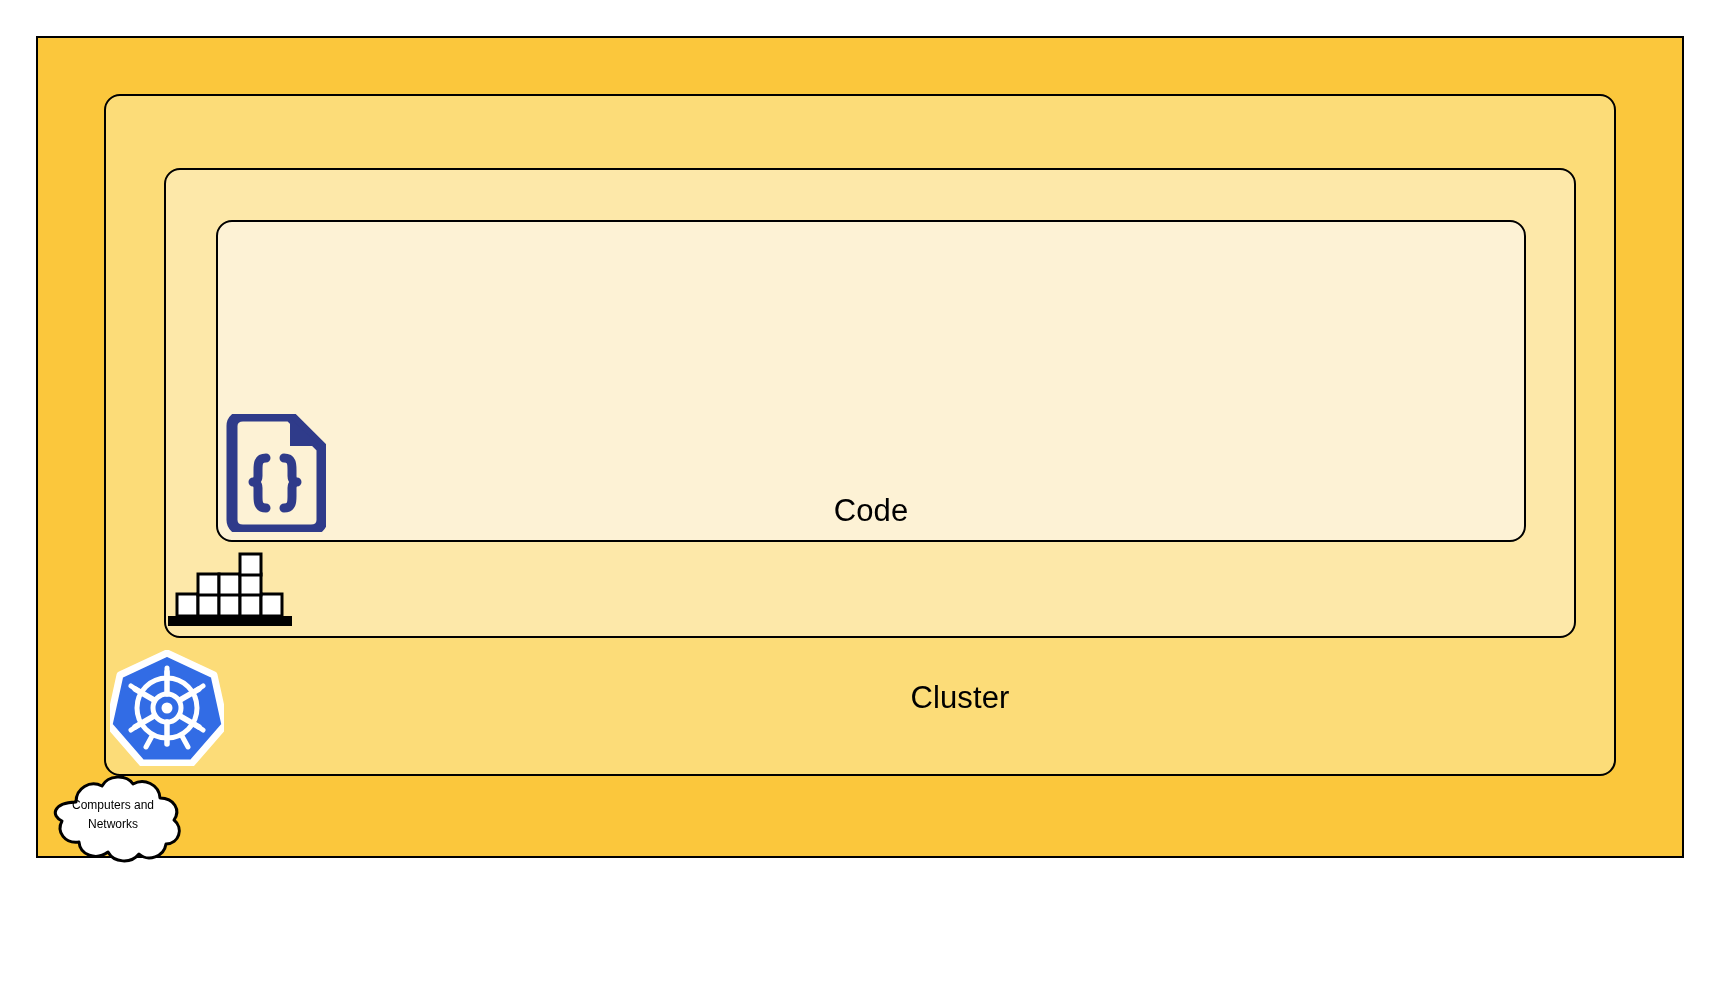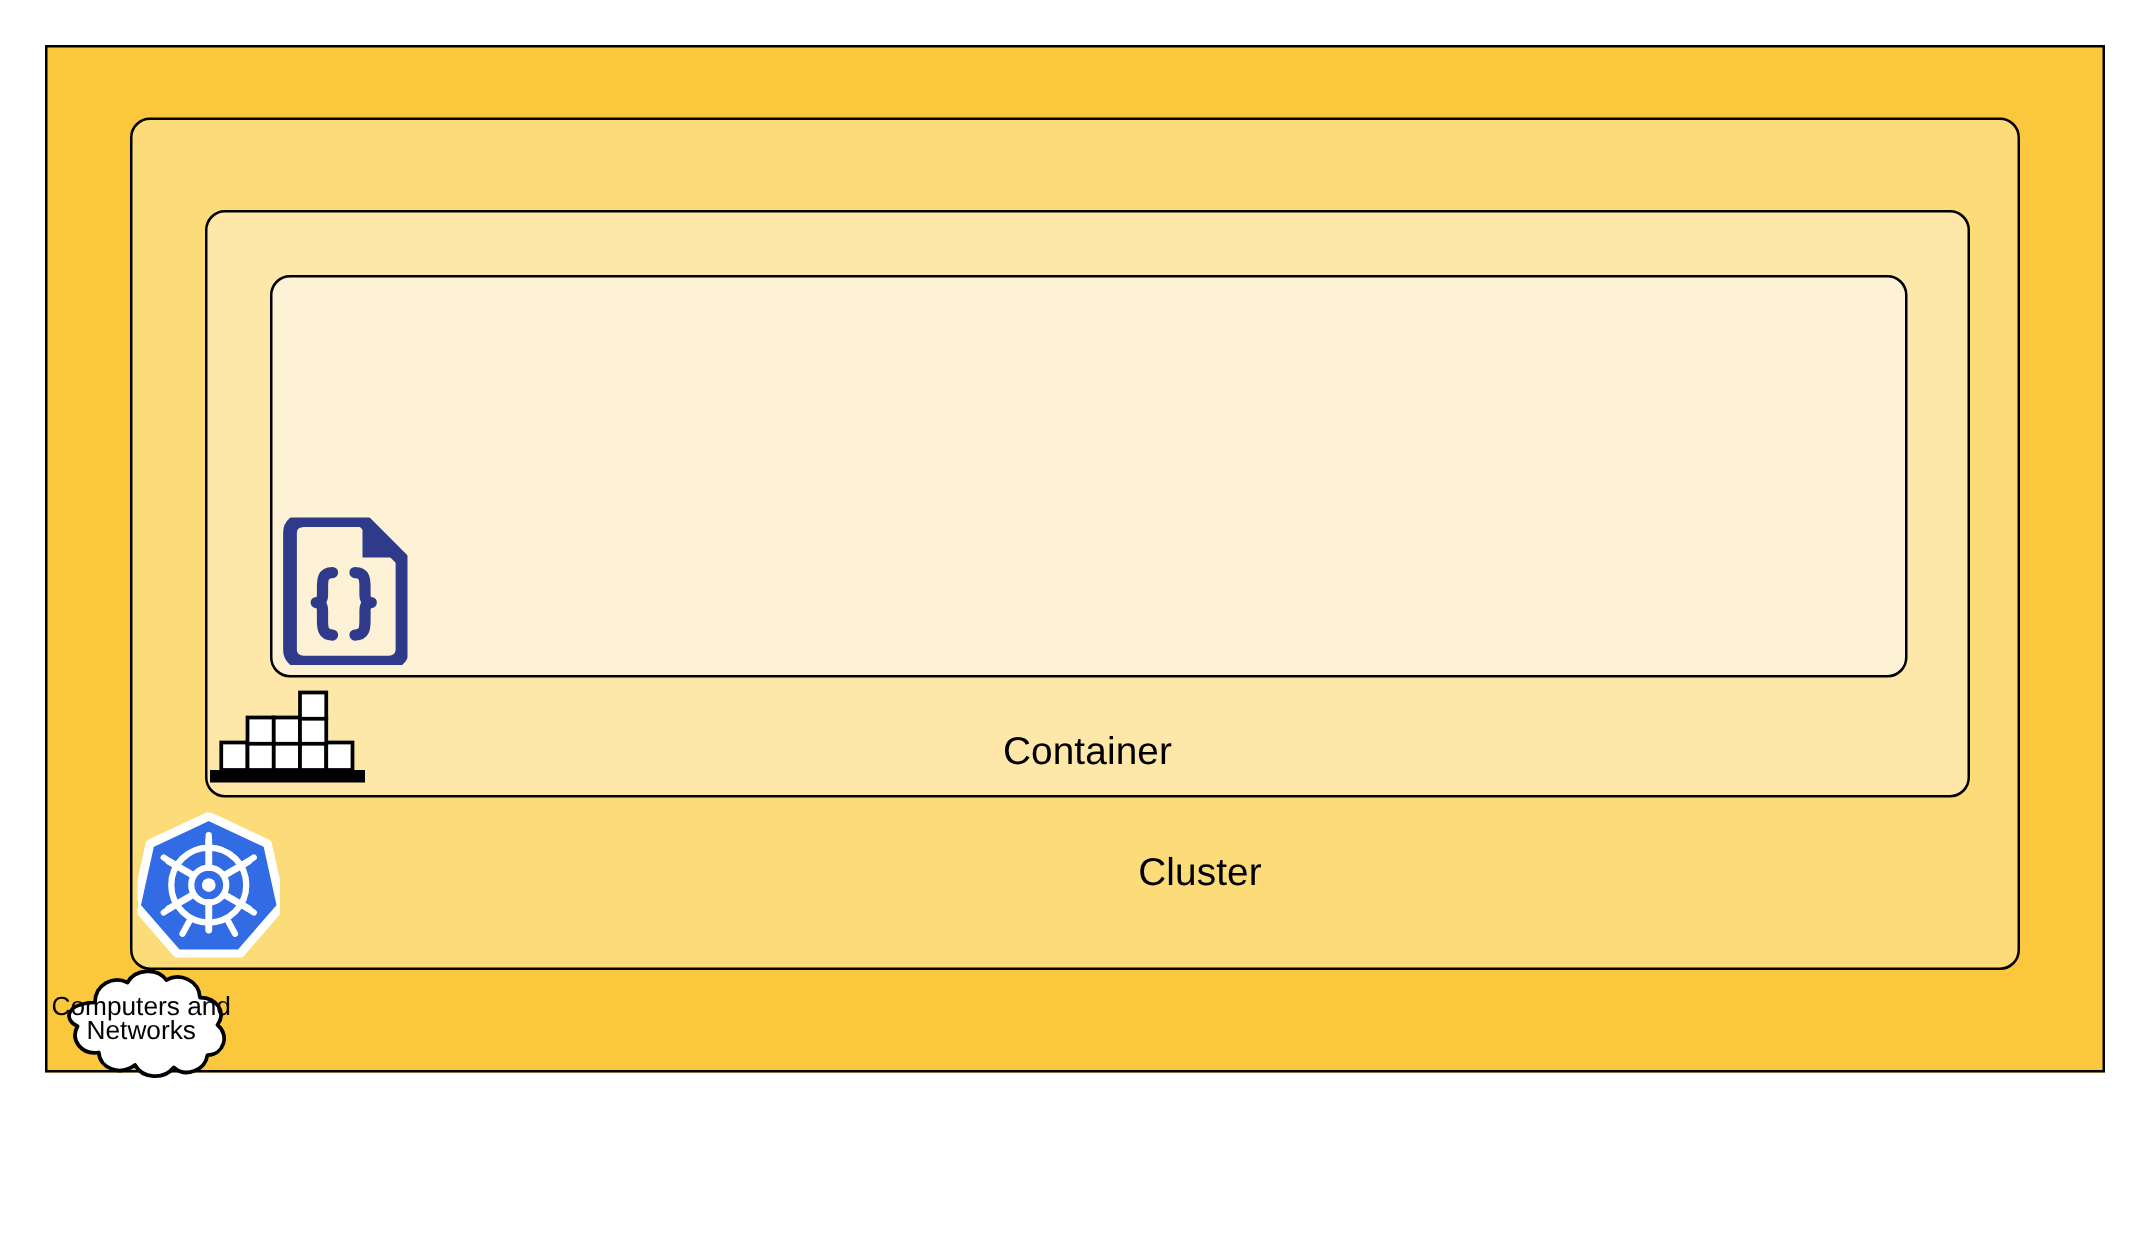--- a/index.html
+++ b/index.html
@@ -124,21 +124,21 @@
     top: 772px;
     width: 150px;
     height: 94px;
   }
   #cloud-networks .cloud-text {
     position: absolute;
     left: 0px;
     top: 24px;
     width: 150px;
     text-align: center;
-    font-size: 21px;
+    font-size: 12px;
     line-height: 19px;
     color: #000000;
     white-space: pre-line;
     user-select: none;
   }
   .cloud-svg {
     position: absolute;
     left: 0;
     top: 0;
   }
@@ -226,19 +226,19 @@
                C126 85 110 90 101 82
                C93 92 76 91 70 80
                C58 89 42 83 41 70
                C27 72 18 60 24 49
                C13 44 14 31 38 30 Z" fill="#ffffff" stroke="#000000" stroke-width="3" stroke-linejoin="round"></path>
     </svg>
     <div class="cloud-text">Computers and
 Networks</div>
   </div>
 
-
-  <div class="layer-label" id="label-container">Container</div>
+  <div class="layer-label" id="label-code">Code</div>
+
 
   <div class="layer-label" id="label-cluster">Cluster</div>
 
 
 </div>
 
 </body></html>

